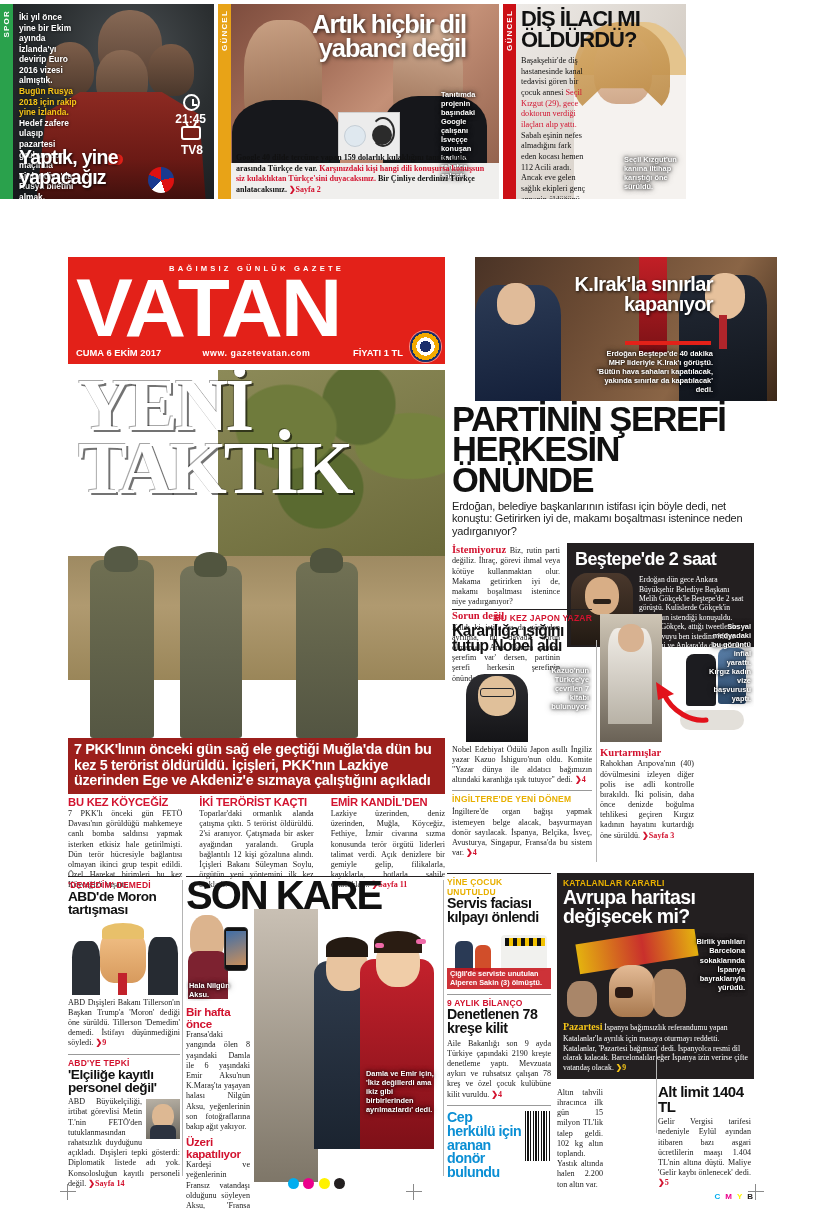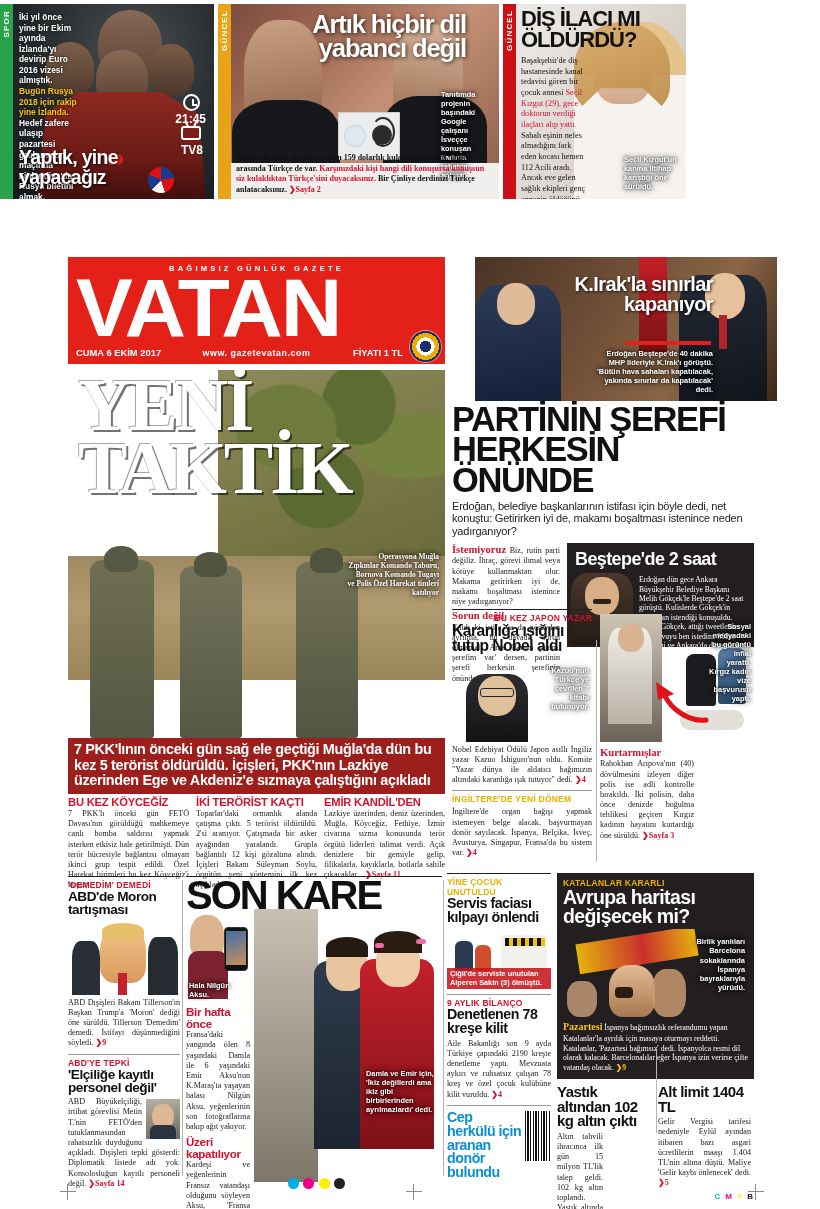--- a/index.html
+++ b/index.html
@@ -105,21 +105,21 @@
     position: absolute; left: 10px; top: 4px;
     color: #ffffff; font-weight: bold;
     font-size: 74px; line-height: .85; letter-spacing: -3px;
     text-shadow: 2px 2px 0 rgba(0,0,0,.55), -1px -1px 0 rgba(0,0,0,.35);
   }
   #main-summary {
     position: absolute; left: 0; right: 0; top: 368px; height: 56px;
     background: #9c1f1c; color: #fff; padding: 4px 6px 0 6px;
     font-weight: bold; font-size: 14.4px; line-height: 1.08; letter-spacing: -.35px;
   }
-  #main-cols { position: absolute; left: 0; right: 0; bottom: 0; height: 70px; display: flex; gap: 7px; }
+  #main-cols { position: absolute; left: 0; right: 0; bottom: 0; height: 70px; display: flex; gap: 17px; }
   #main-cols .mc { flex: 1; }
   #main-cols .mc h4 { font-size: 11.2px; font-weight: bold; color: #d2122e; letter-spacing: -.2px; margin-bottom: 1px; }
   #toparlar-box { position: absolute; right: 6px; bottom: 140px; width: 132px; text-align: right; }
   #toparlar-box .tb-hl { color:#fff; font-weight:bold; font-size:17px; line-height:1.0; letter-spacing:-.5px; text-shadow: 1px 1px 3px rgba(0,0,0,.9); }
   #toparlar-box .tb-bar { height: 3px; background: #e32119; margin: 3px 0 3px auto; width: 100%; }
 
   
   #kirak { position: absolute; left: 475px; top: 253px; width: 302px; height: 144px; overflow: hidden; }
   #kirak-hl {
     position: absolute; left: 88px; top: 17px; width: 150px; text-align: right;
@@ -363,21 +363,20 @@
       <div style="position:absolute;left:112px;top:196px;width:62px;height:172px;background:linear-gradient(180deg,#73735a,#565845);border-radius:12px 12px 3px 3px;"></div>
       <div style="position:absolute;left:126px;top:182px;width:33px;height:25px;background:#51553f;border-radius:48% 48% 30% 30%;"></div>
       <div style="position:absolute;left:228px;top:192px;width:62px;height:176px;background:linear-gradient(180deg,#717154,#535542);border-radius:12px 12px 3px 3px;"></div>
       <div style="position:absolute;left:242px;top:178px;width:33px;height:25px;background:#50543e;border-radius:48% 48% 30% 30%;"></div>
 
       <div id="yeni-taktik">
         <span class="blk">YENİ</span>
         <span class="blk">TAKTİK</span>
       </div>
 
-      <div class="cap-dark" style="right:6px; top:182px; width:92px; text-align:right;">Operasyona Muğla Zıpkınlar Komando Taburu, Bornova Komando Tugayı ve Polis Özel Harekat timleri katılıyor</div>
 
     </div>
 
     <div id="main-summary">7 PKK'lının önceki gün sağ ele geçtiği Muğla'da dün bu kez 5 terörist öldürüldü. İçişleri, PKK'nın Lazkiye üzerinden Ege ve Akdeniz'e sızmaya çalıştığını açıkladı</div>
 
     <div id="main-cols">
       <div class="mc">
         <h4>BU KEZ KÖYCEĞİZ</h4>
         <div class="body-txt">7 PKK'lı önceki gün FETÖ Davası'nın görüldüğü mahkemeye canlı bomba saldırısı yapmak isterken etkisiz hale getirilmişti. Dün terör hücresiyle bağlantısı olmayan ikinci grup tespit edildi. Özel Harekat birimleri bu kez Köyceğiz'i kuşattı.</div>
       </div>
@@ -490,21 +489,20 @@
       </div>
       <div id="avrupa-sum">
         <span style="color:#f5c518;font-weight:bold;font-size:10px;">Pazartesi</span>
         <span>İspanya bağımsızlık referandumu yapan Katalanlar'la ayrılık için masaya oturmayı reddetti. Katalanlar, 'Pazartesi bağımsız' dedi. İspanyolca resmi dil olarak kalacak. Barcelonalılar eğer İspanya izin verirse çifte vatandaş olacak.</span>
         <span class="pg">❯<span>9</span></span>
       </div>
     </div>
 
     <div id="gold-cols">
       <div class="gc" style="position:relative;">
-        <h4 class="hl">Yastık altından 102 kg altın çıktı</h4>
         <div class="body-txt" style="width:46px; margin-top:3px;">
           <span>Altın tahvili ihracınca ilk gün 15 milyon TL'lik talep geldi. 102 kg altın toplandı. Yastık altında halen 2.200 ton altın var.</span>
           
         </div>
         <div id="gold-photo">
           <div class="ph-inner" style="background:repeating-linear-gradient(36deg,#f0c24a 0 7px,#c99524 7px 12px,#ffe38a 12px 15px,#b9811a 15px 20px);"></div>
         </div>
       </div>
       <div class="vrule" style="left:99px; top:176px; height:84px;"></div>
       <div class="gc">

